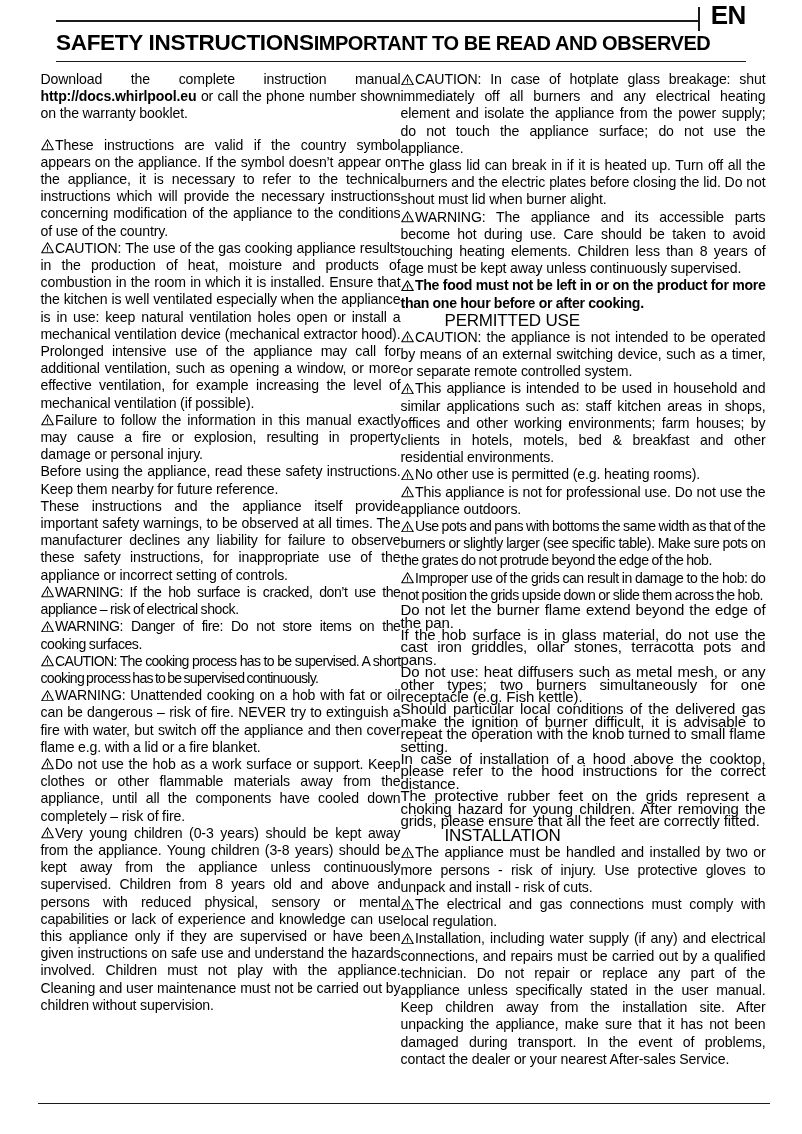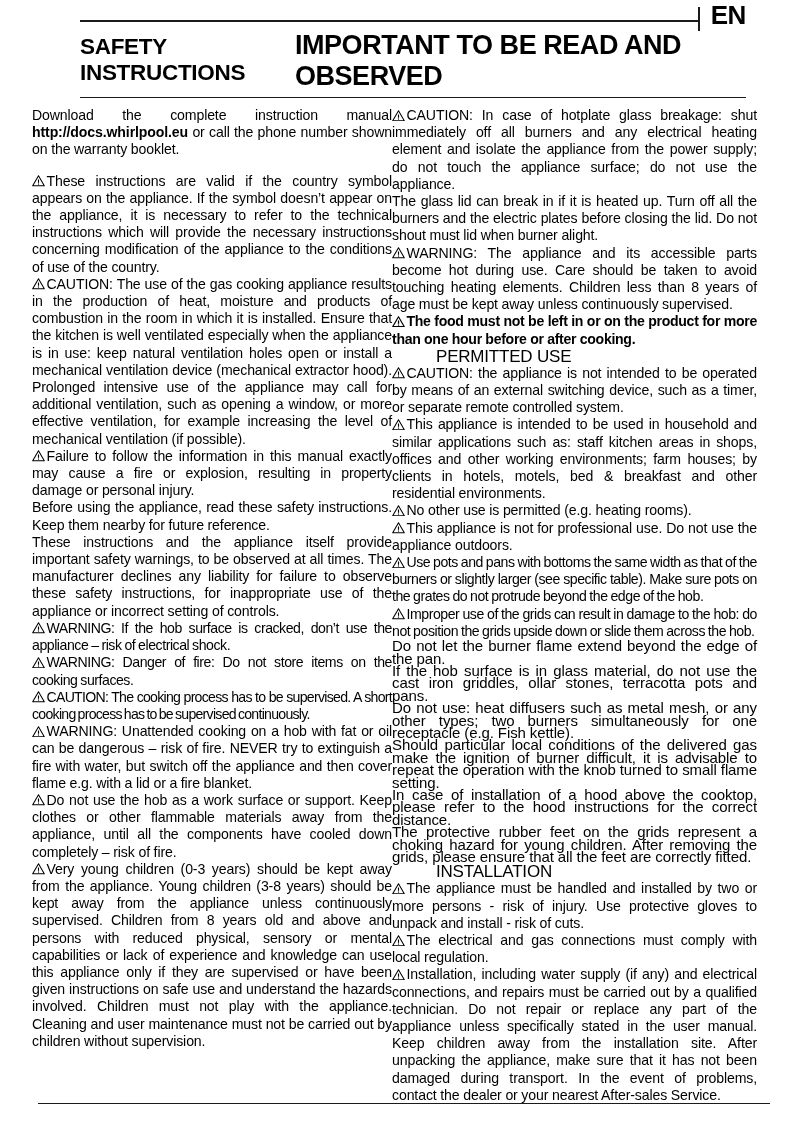--- a/index.html
+++ b/index.html
@@ -8,21 +8,21 @@
     width:802px; height:1134px;
     font-family:"Liberation Sans", sans-serif;
     color:#000000;
     position:relative;
     overflow:hidden;
   }
 
   .page { position:relative; width:802px; height:1134px; padding:0; }
 
   
-  .header { position:relative; padding:0 28px 0 48px; }
+  .header { position:relative; padding:0 28px 0 24px; }
 
   .hdr-rule-row { position:relative; height:26px; }
   .hdr-rule {
     position:absolute; left:32px; right:76px; top:20px;
     border-top:2.2px solid #1b1b1b;
   }
   .hdr-tick {
     position:absolute; right:74px; top:7px; height:24px;
     border-left:2.2px solid #1b1b1b;
   }
@@ -33,31 +33,32 @@
   }
 
   .hdr-titles {
     display:flex; align-items:baseline;
     padding:4px 28px 0 32px;
   }
   .title-left {
     font-size:22.5px; font-weight:bold; letter-spacing:-0.3px;
   }
   .title-right {
-    font-size:27px; font-weight:bold; letter-spacing:-0.45px;
+    font-size:20px; font-weight:bold; letter-spacing:-0.45px;
   }
   .hdr-underline {
     margin:5px 28px 0 32px;
     border-top:1.6px solid #1b1b1b;
   }
 
   
   .cols {
     display:flex;
     padding:9px 28px 0 32px;
+    justify-content:center;
   }
   .col { width:360px; }
   .col-right { width:365px; }
 
   
   p.para {
     font-size:14.1px;
     line-height:17.2px;
     text-align:justify;
     text-justify:inter-word;

